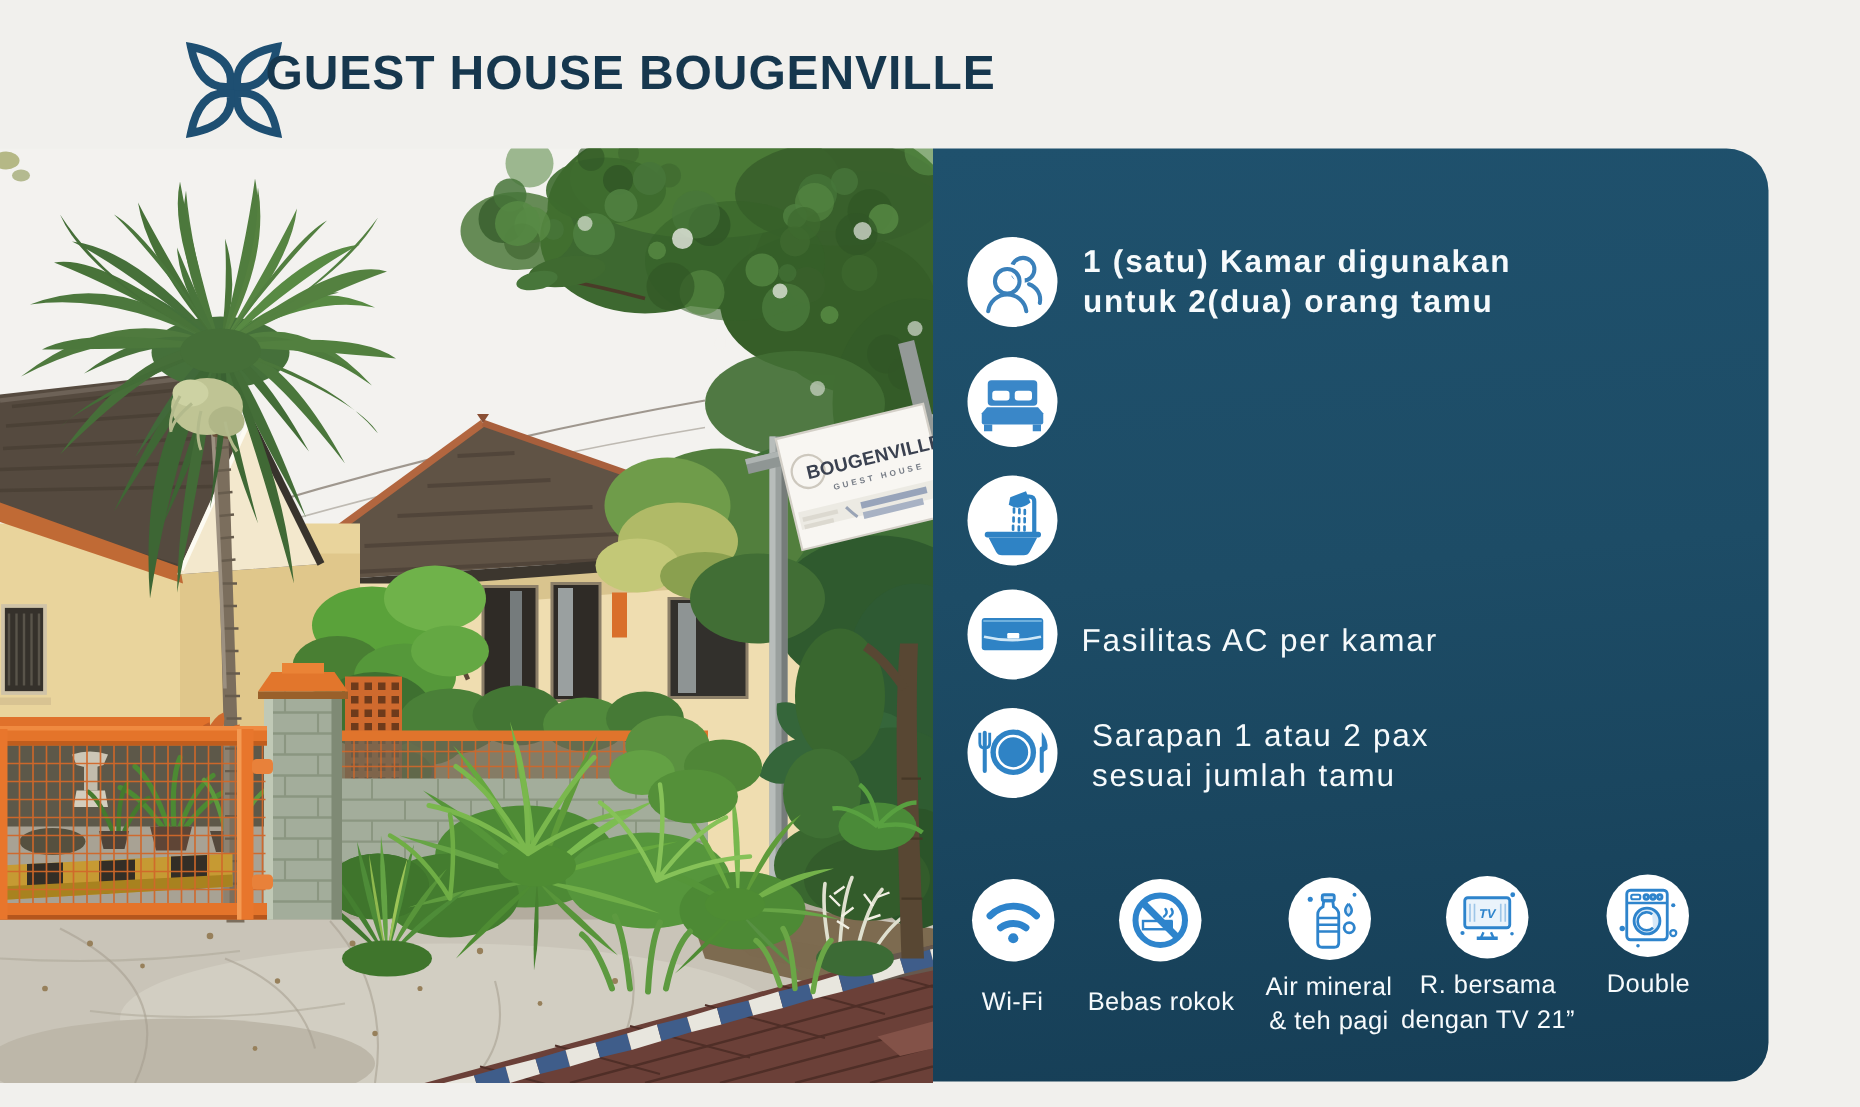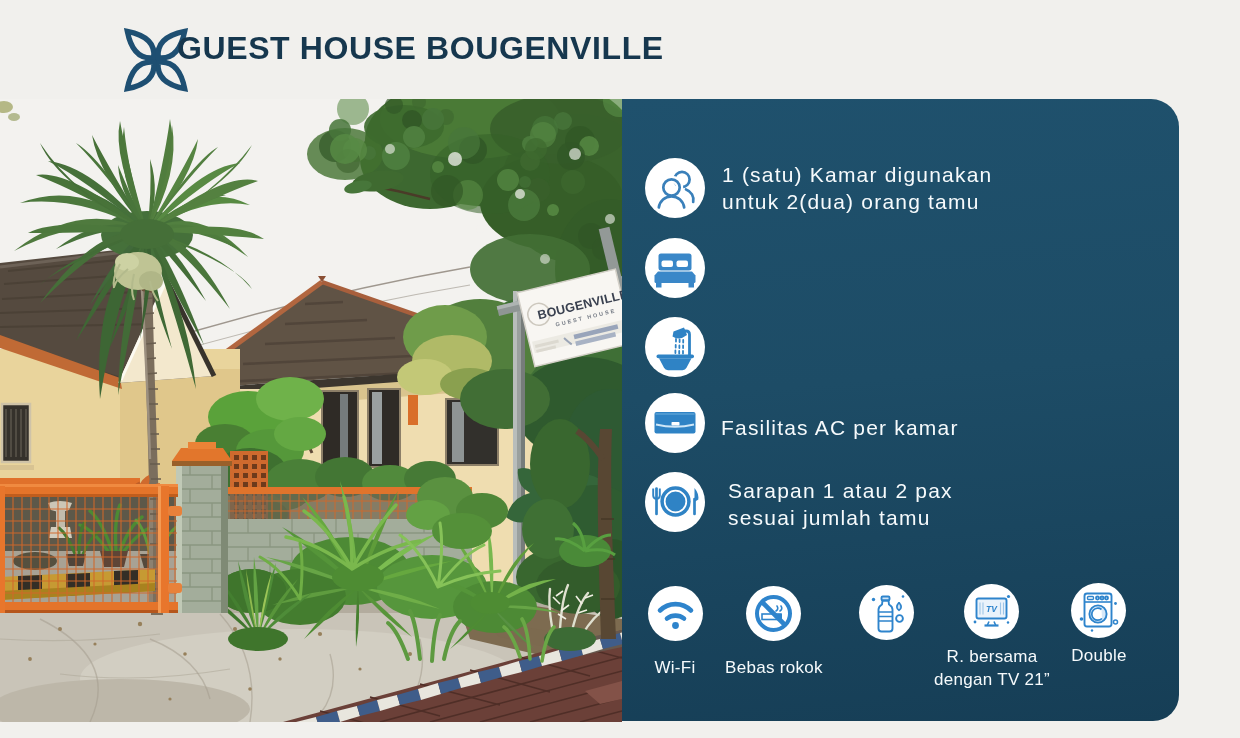--- a/index.html
+++ b/index.html
@@ -554,21 +554,21 @@
   <svg width="60" height="60" viewBox="0 0 60 60">
     <g fill="none" stroke="#3a80ba" stroke-width="2.7" stroke-linecap="round">
       <circle cx="37" cy="21.5" r="7.6"></circle>
       <path d="M41,31.5 a10.8,10.8 0 0 1 7.2,12.5"></path>
       <circle cx="26.5" cy="29.5" r="8.2" stroke="#fff" stroke-width="7"></circle>
       <circle cx="26.5" cy="29.5" r="8.2"></circle>
       <path d="M13.8,49.5 a12.8,12.8 0 0 1 25.4,0"></path>
     </g>
   </svg></div>
 
-  <div class="txt" style="left:100px;top:62px;">1 (satu) Kamar digunakan<br>untuk 2(dua) orang tamu</div>
+  <div class="txt" style="left:100px;top:62px;font-weight:bold;">1 (satu) Kamar digunakan<br>untuk 2(dua) orang tamu</div>
 
   <div class="circ" style="left:23px;top:139px;width:60px;height:60px;">
   <svg width="60" height="60" viewBox="0 0 60 60">
     <g fill="#3a87c8">
       <rect x="13.5" y="15.5" width="33" height="17" rx="2.5"></rect>
       <rect x="16.5" y="22.5" width="11.5" height="6.5" rx="2" fill="#fff"></rect>
       <rect x="31.5" y="22.5" width="11.5" height="6.5" rx="2" fill="#fff"></rect>
       <path d="M13,33.5 L47,33.5 L50.5,37.5 L50.5,43.5 Q50.5,45 49,45 L11,45 Q9.5,45 9.5,43.5 L9.5,37.5 Z"></path>
       <rect x="11" y="45" width="5.5" height="4.5"></rect>
       <rect x="43.5" y="45" width="5.5" height="4.5"></rect>
@@ -648,20 +648,21 @@
       <rect x="22.5" y="11.5" width="8" height="4" rx="1.2" fill="#cfe4f6"></rect>
       <path d="M23.5,15.5 l-0.5,4 q-3.5,2 -3.5,5 l0,19 q0,3 3,3 l8,0 q3,0 3,-3 l0,-19 q0,-3 -3.5,-5 l-0.5,-4 Z"></path>
       <path d="M19.7,27 h13.7 M19.7,31.5 h13.7 M19.7,36 h13.7" stroke-width="1.6"></path>
       <path d="M40,17.5 q4.3,5 0,7.8 q-4.3,-2.8 0,-7.8" fill="#cfe4f6" stroke-width="1.7"></path>
       <circle cx="40.5" cy="33.5" r="3.4"></circle>
       <circle cx="14.5" cy="14.5" r="1.7" fill="#2e84cc" stroke="none"></circle>
       <circle cx="44" cy="11.5" r="1.3" fill="#2e84cc" stroke="none"></circle>
     </g>
   </svg></div>
 
+  <div class="lbl" style="left:194px;top:547px;width:140px;">Air mineral<br>&amp; teh pagi</div>
 
   <div class="circ" style="left:342px;top:485px;width:55px;height:55px;font-style:italic;">
   <svg width="55" height="55" viewBox="0 0 55 55">
     <g fill="none" stroke="#2e84cc" stroke-width="1.9">
       <rect x="12.5" y="14.5" width="30" height="20" rx="2" fill="#eaf3fb"></rect>
       <path d="M16,18.5 v12 M19,18.5 v12" stroke-width="1.1" stroke="#9ec6e8"></path>
       <path d="M36.5,18.5 v12 M39.5,18.5 v12" stroke-width="1.1" stroke="#9ec6e8"></path>
       <path d="M25,37.5 l-1.8,4 M30,37.5 l1.8,4" stroke-width="1.6"></path>
       <path d="M20.5,41.5 h14" stroke-width="2.2"></path>
       <circle cx="44.5" cy="12.5" r="1.6" fill="#2e84cc" stroke="none"></circle>

